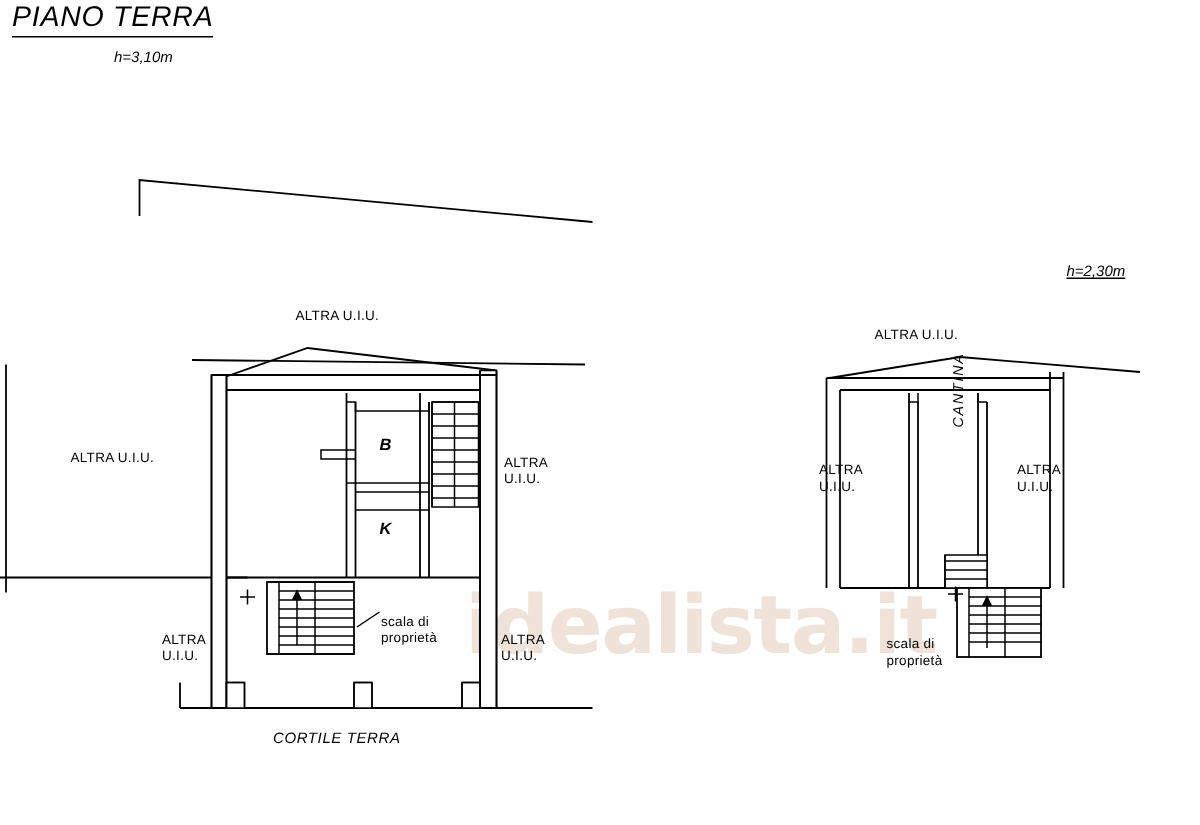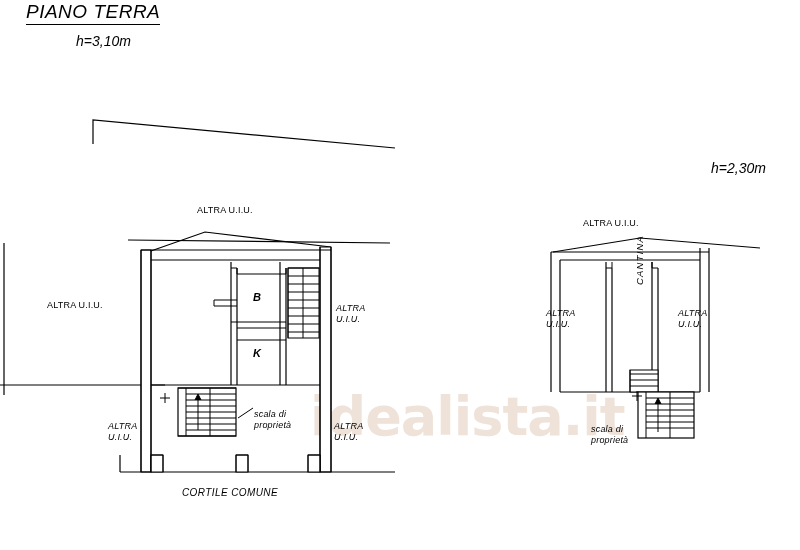--- a/index.html
+++ b/index.html
@@ -23,30 +23,30 @@
     font-style: italic;
     font-size: 19px;
     letter-spacing: 0.5px;
     white-space: nowrap;
     border-bottom: 1.5px solid #000;
     padding-bottom: 1px;
     line-height: 1.1;
   }
   .plan-height {
     font-style: italic;
-    font-size: 14px;
+    font-size: 10px;
     white-space: nowrap;
   }
   .lbl {
     font-size: 9px;
     white-space: nowrap;
     line-height: 1.15;
     letter-spacing: 0.2px;
   }
-  .lbl-2 { font-style: italic; font-size: 9px; line-height: 1.2; letter-spacing: 0.2px;}
+  .lbl-2 { font-size: 9px; line-height: 1.2; letter-spacing: 0.2px;}
   .lbl-room {
     font-style: italic;
     font-size: 11px;
     font-weight: bold;
     white-space: nowrap;
   }
   .lbl-cortile {
     font-style: italic;
     font-size: 10px;
     letter-spacing: 0.4px;
@@ -71,24 +71,24 @@
   }
   svg { display: block; }
 </style>
 </head>
 <body>
 
 <div id="page">
 
   <div class="abs watermark" style="left:310px; top:385px;">idealista.it</div>
 
-  <div class="abs plan-title" style="left:8px; top:2px;margin-left:18px;">PIANO TERRA</div>
+  <div class="abs plan-title" style="left:8px; top:2px;">PIANO TERRA</div>
   <div class="abs plan-height" style="left:76px; top:33px;">h=3,10m</div>
 
-  <div class="abs plan-height" style="left:711px; top:160px;">h=2,30m</div>
+  <div class="abs plan-height" style="left:711px; top:176px;text-decoration:underline;">h=2,30m</div>
 
   <svg class="abs" style="left:0; top:0;" width="800" height="550">
 
     <g stroke="#000" fill="none" stroke-width="1">
 
       <polyline points="93,144 93,120 395,148" stroke-width="1.2"></polyline>
 
       <polyline points="128,240 390,243" stroke-width="1.2"></polyline>
       <polyline points="93,144 128,240" stroke-width="1.2" stroke-opacity="0"></polyline>
       <polyline points="148,252 205,232 331,247" stroke-width="1.2"></polyline>
@@ -238,21 +238,21 @@
   <div class="abs lbl-2" style="left:334px; top:421px;">
     <div>ALTRA</div>
     <div>U.I.U.</div>
   </div>
 
   <div class="abs lbl-2" style="left:254px; top:409px;">
     <div>scala di</div>
     <div>proprietà</div>
   </div>
 
-  <div class="abs lbl-cortile" style="left:182px; top:487px;">CORTILE COMUNE</div>
+  <div class="abs lbl-cortile" style="left:182px; top:487px;">CORTILE TERRA</div>
 
   <div class="abs lbl-room" style="left:253px; top:291px;">B</div>
 
   <div class="abs lbl-room" style="left:253px; top:347px;">K</div>
 
   <div class="abs lbl" style="left:583px; top:218px;">ALTRA U.I.U.</div>
 
   <div class="abs lbl-2" style="left:546px; top:308px;">
     <div>ALTRA</div>
     <div>U.I.U.</div>

